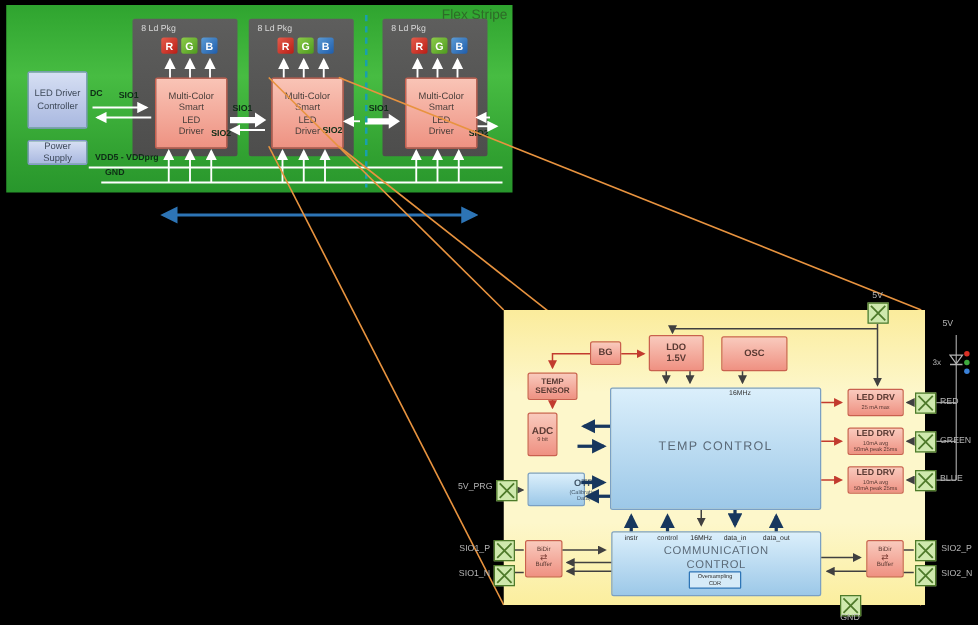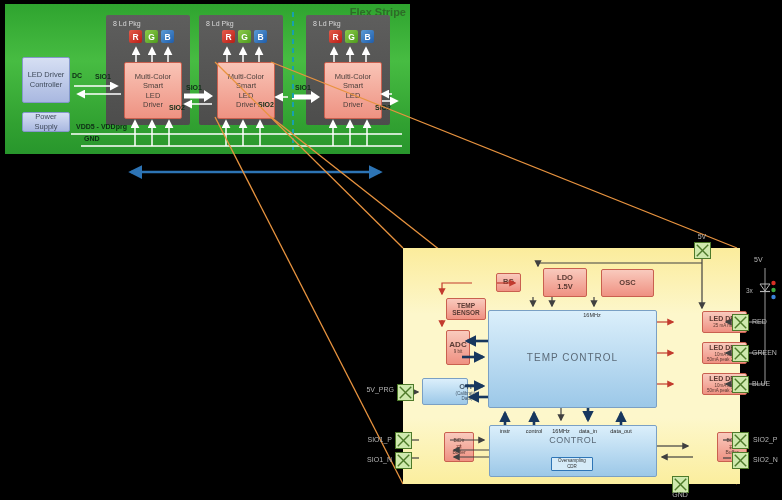--- a/index.html
+++ b/index.html
@@ -5,21 +5,21 @@
   html,body{margin:0;padding:0;background:#000;}
   .stage{position:relative;width:782px;height:500px;background:#000;
          font-family:"Liberation Sans",sans-serif;overflow:hidden;}
   .abs{position:absolute;box-sizing:border-box;}
   .ov{position:absolute;left:0;top:0;width:782px;height:500px;pointer-events:none;}
 
   
   .green-bg{left:5px;top:4px;width:405px;height:150px;
     background:linear-gradient(180deg,#2fa42f 0%,#47bc42 38%,#31a131 80%,#28962c 100%);}
   .fs-title{left:346px;top:6px;width:60px;text-align:right;font-size:11px;
-    font-weight:bold;color:#2e6b28;}
+    font-weight:normal;color:#2e6b28;}
   .lav{background:linear-gradient(180deg,#d6dff3,#a9b8e0);border:1px solid #8598cc;
     border-radius:2px;color:#3f4a5a;font-size:7.5px;display:flex;flex-direction:column;
     align-items:center;justify-content:center;line-height:1.3;text-align:center;}
   .pkg{top:15px;width:84px;height:110px;border-radius:2px;
     background:linear-gradient(180deg,#5e5e5d,#4d4d4c);}
   .pkg-title{position:absolute;left:7px;top:5px;font-size:7px;color:#d9d9d9;}
   .chip{position:absolute;top:15px;width:13px;height:13px;border-radius:2px;color:#fff;
     font-size:8.5px;font-weight:bold;display:flex;align-items:center;justify-content:center;}
   .chip-r{background:linear-gradient(135deg,#e55c4b,#b91d15);}
   .chip-g{background:linear-gradient(135deg,#8ccc49,#4e9b1f);}
@@ -29,21 +29,21 @@
     border-radius:2px;color:#4a3f3b;font-size:7.5px;line-height:1.25;display:flex;
     flex-direction:column;align-items:center;justify-content:center;text-align:center;}
   .driver span{display:block;}
   .glbl{position:absolute;font-size:7px;font-weight:bold;color:#0e2d16;}
 
   
   .yellow-bg{left:403px;top:248px;width:337px;height:236px;
     background:linear-gradient(180deg,#fbec9c 0%,#fdf7cb 28%,#fdf7cb 72%,#fbee9e 100%);}
   .sblk{background:linear-gradient(180deg,#f9cabd,#ef9182);border:1px solid #c9604f;
     border-radius:2px;color:#5a3a33;text-align:center;display:flex;flex-direction:column;
-    align-items:center;justify-content:center;line-height:1.15;margin-left:24px;}
+    align-items:center;justify-content:center;line-height:1.15;}
   .bblk{background:linear-gradient(180deg,#dbeffb,#9cc8e8);border:1px solid #7aa0c4;
     border-radius:2px;color:#44586a;text-align:center;padding-left:44px;}
   .t1{font-size:7.5px;font-weight:bold;}
   .t2{font-size:4.5px;line-height:1.2;}
   .mc-title{position:absolute;left:488px;top:352px;width:169px;text-align:center;
     font-size:10px;color:#5b6a78;letter-spacing:1px;}
   .mc-clock{position:absolute;left:572px;top:312px;width:40px;text-align:center;
     font-size:5.5px;color:#333;}
   .port{position:absolute;top:428px;width:34px;text-align:center;font-size:5.5px;color:#262626;}
   .cc-title{position:absolute;left:489px;top:435px;width:168px;text-align:center;
@@ -230,20 +230,21 @@
     <div class="mc-title">TEMP CONTROL</div>
     <div class="mc-clock">16MHz</div>
 
     <div class="abs bblk" style="left:489px;top:425px;width:168px;height:52px"></div>
     <div class="port" style="left:488px">instr</div>
     <div class="port" style="left:517px">control</div>
     <div class="port" style="left:544px">16MHz</div>
     <div class="port" style="left:571px">data_in</div>
     <div class="port" style="left:604px">data_out</div>
     <div class="cc-title">
+      <span style="display:block">COMMUNICATION</span>
       <span style="display:block">CONTROL</span>
     </div>
     <div class="abs cdr">
       <span>Oversampling</span>
       <span>CDR</span>
     </div>
 
     <div class="abs sblk" style="left:678px;top:311px;width:45px;height:22px">
       <span class="t1" style="font-size:7px">LED DRV</span>
       <span class="t2">25 mA max</span>

